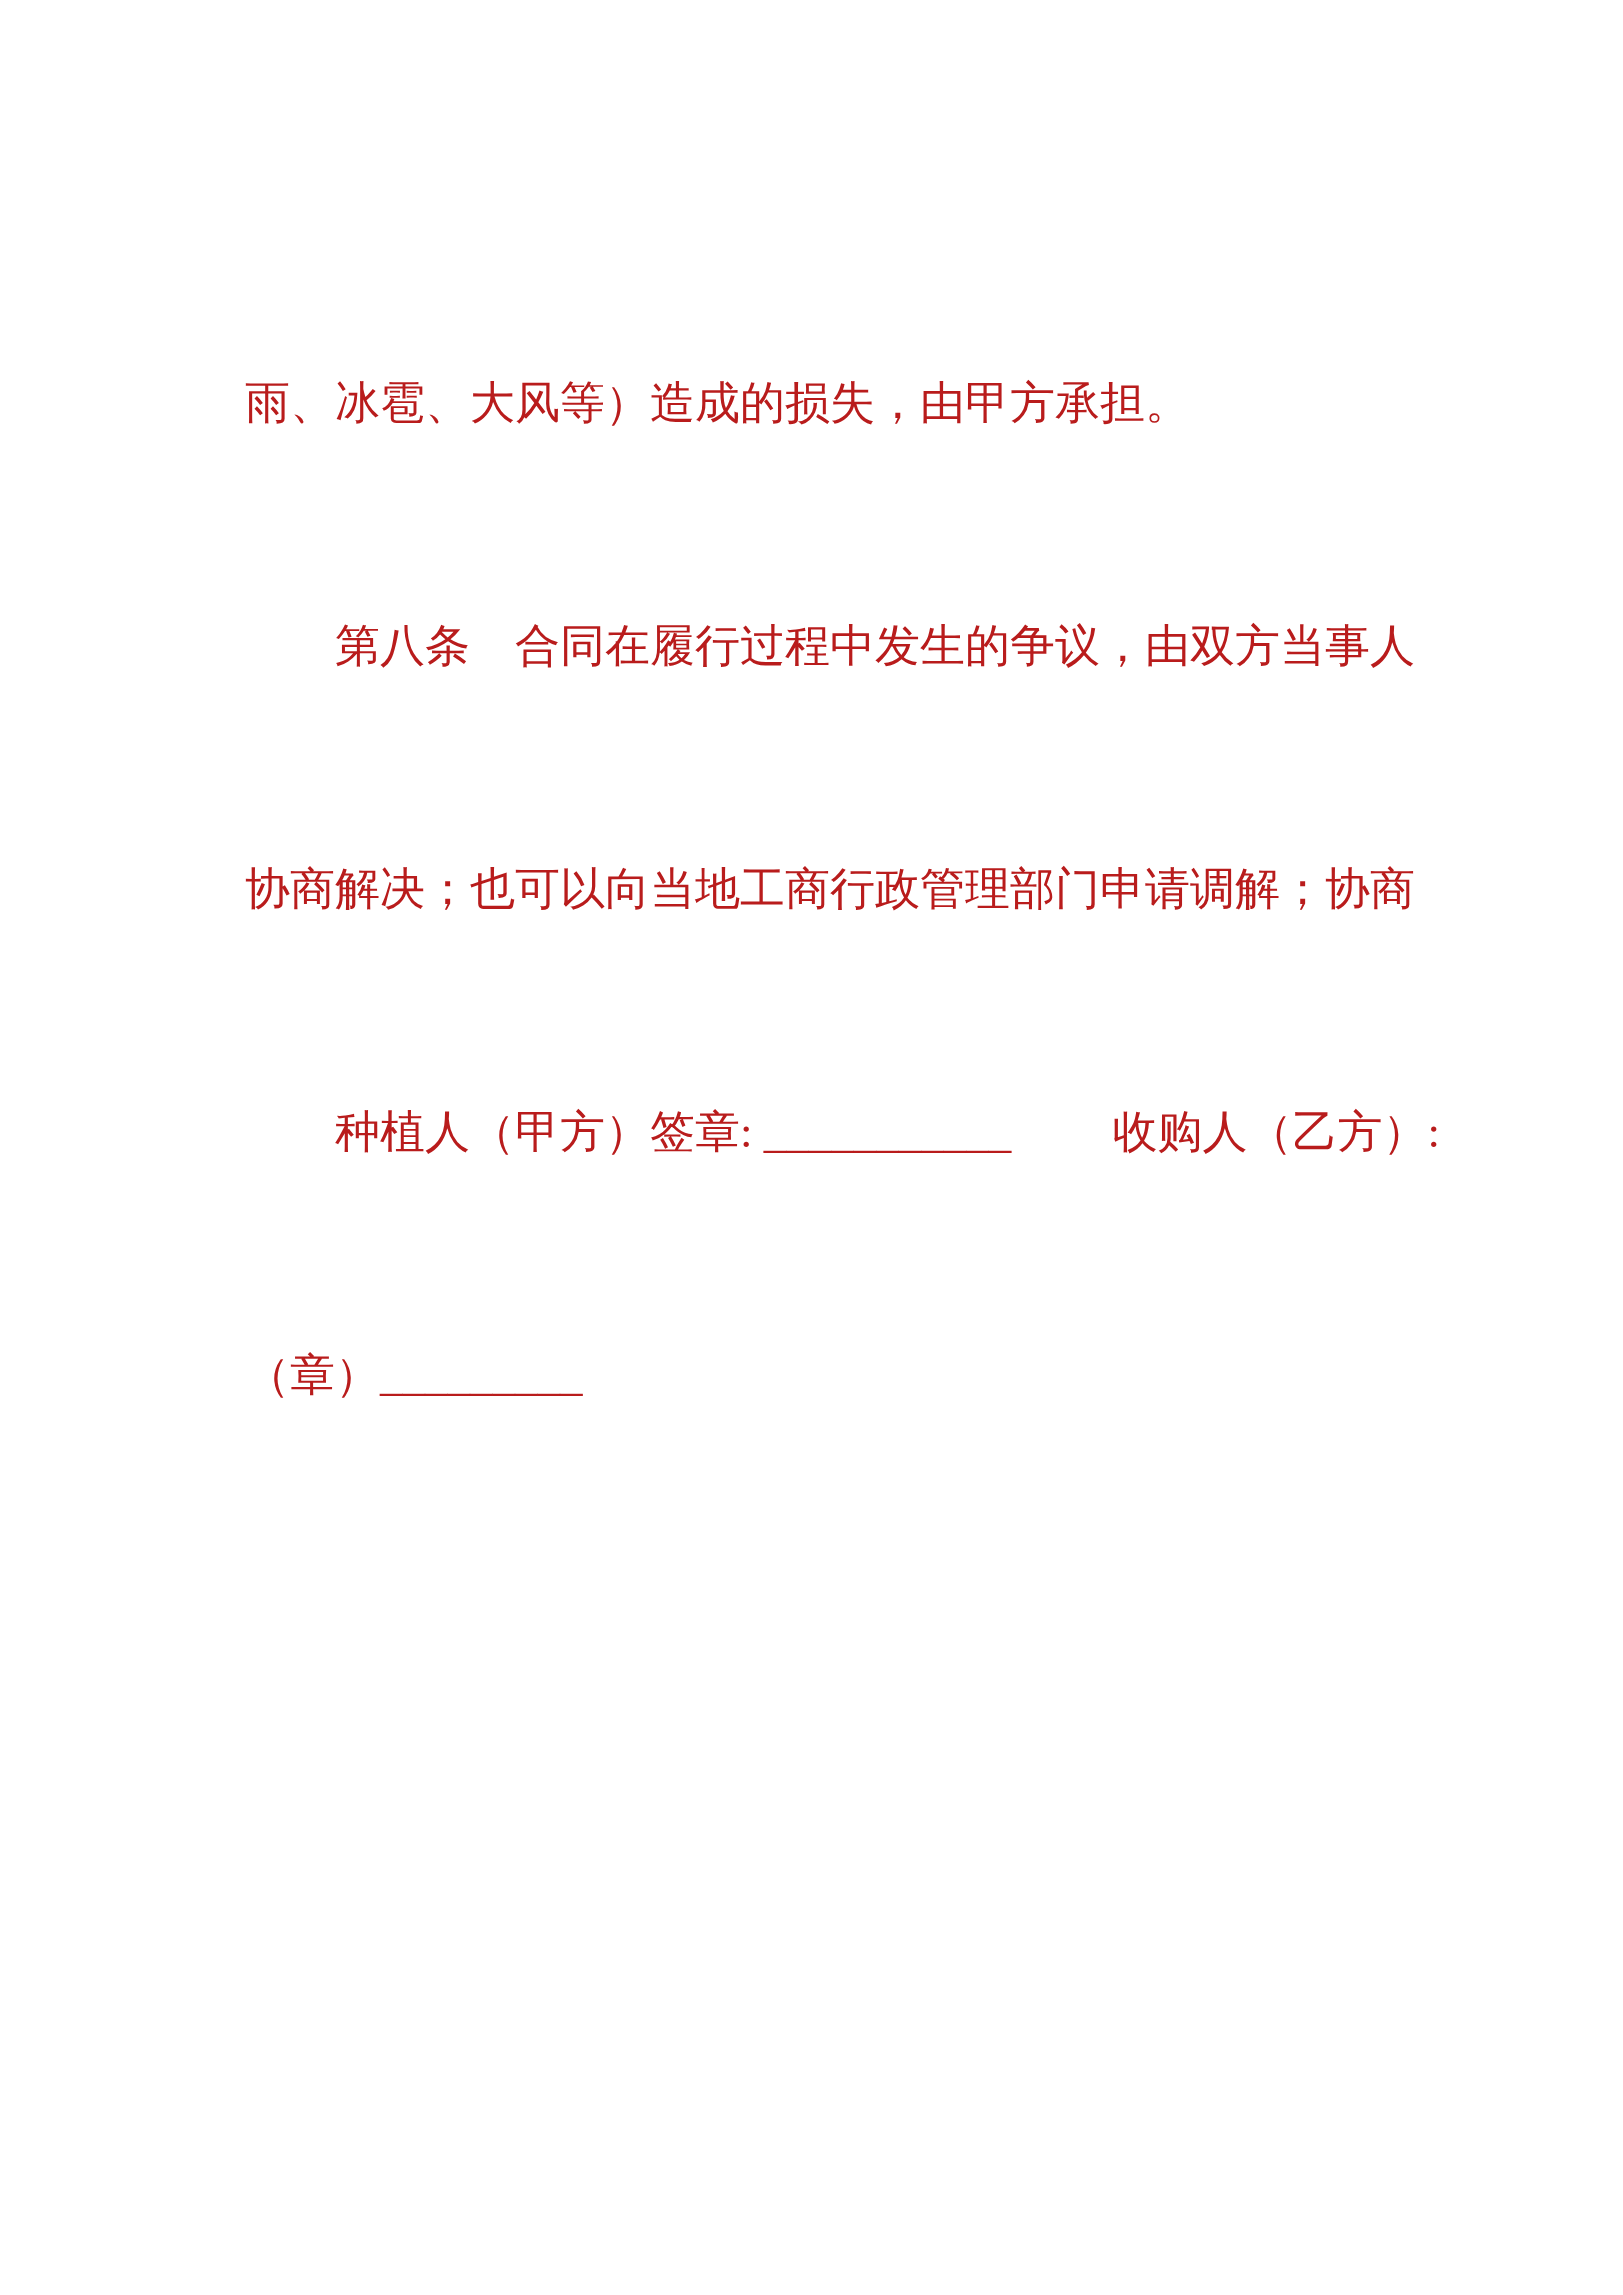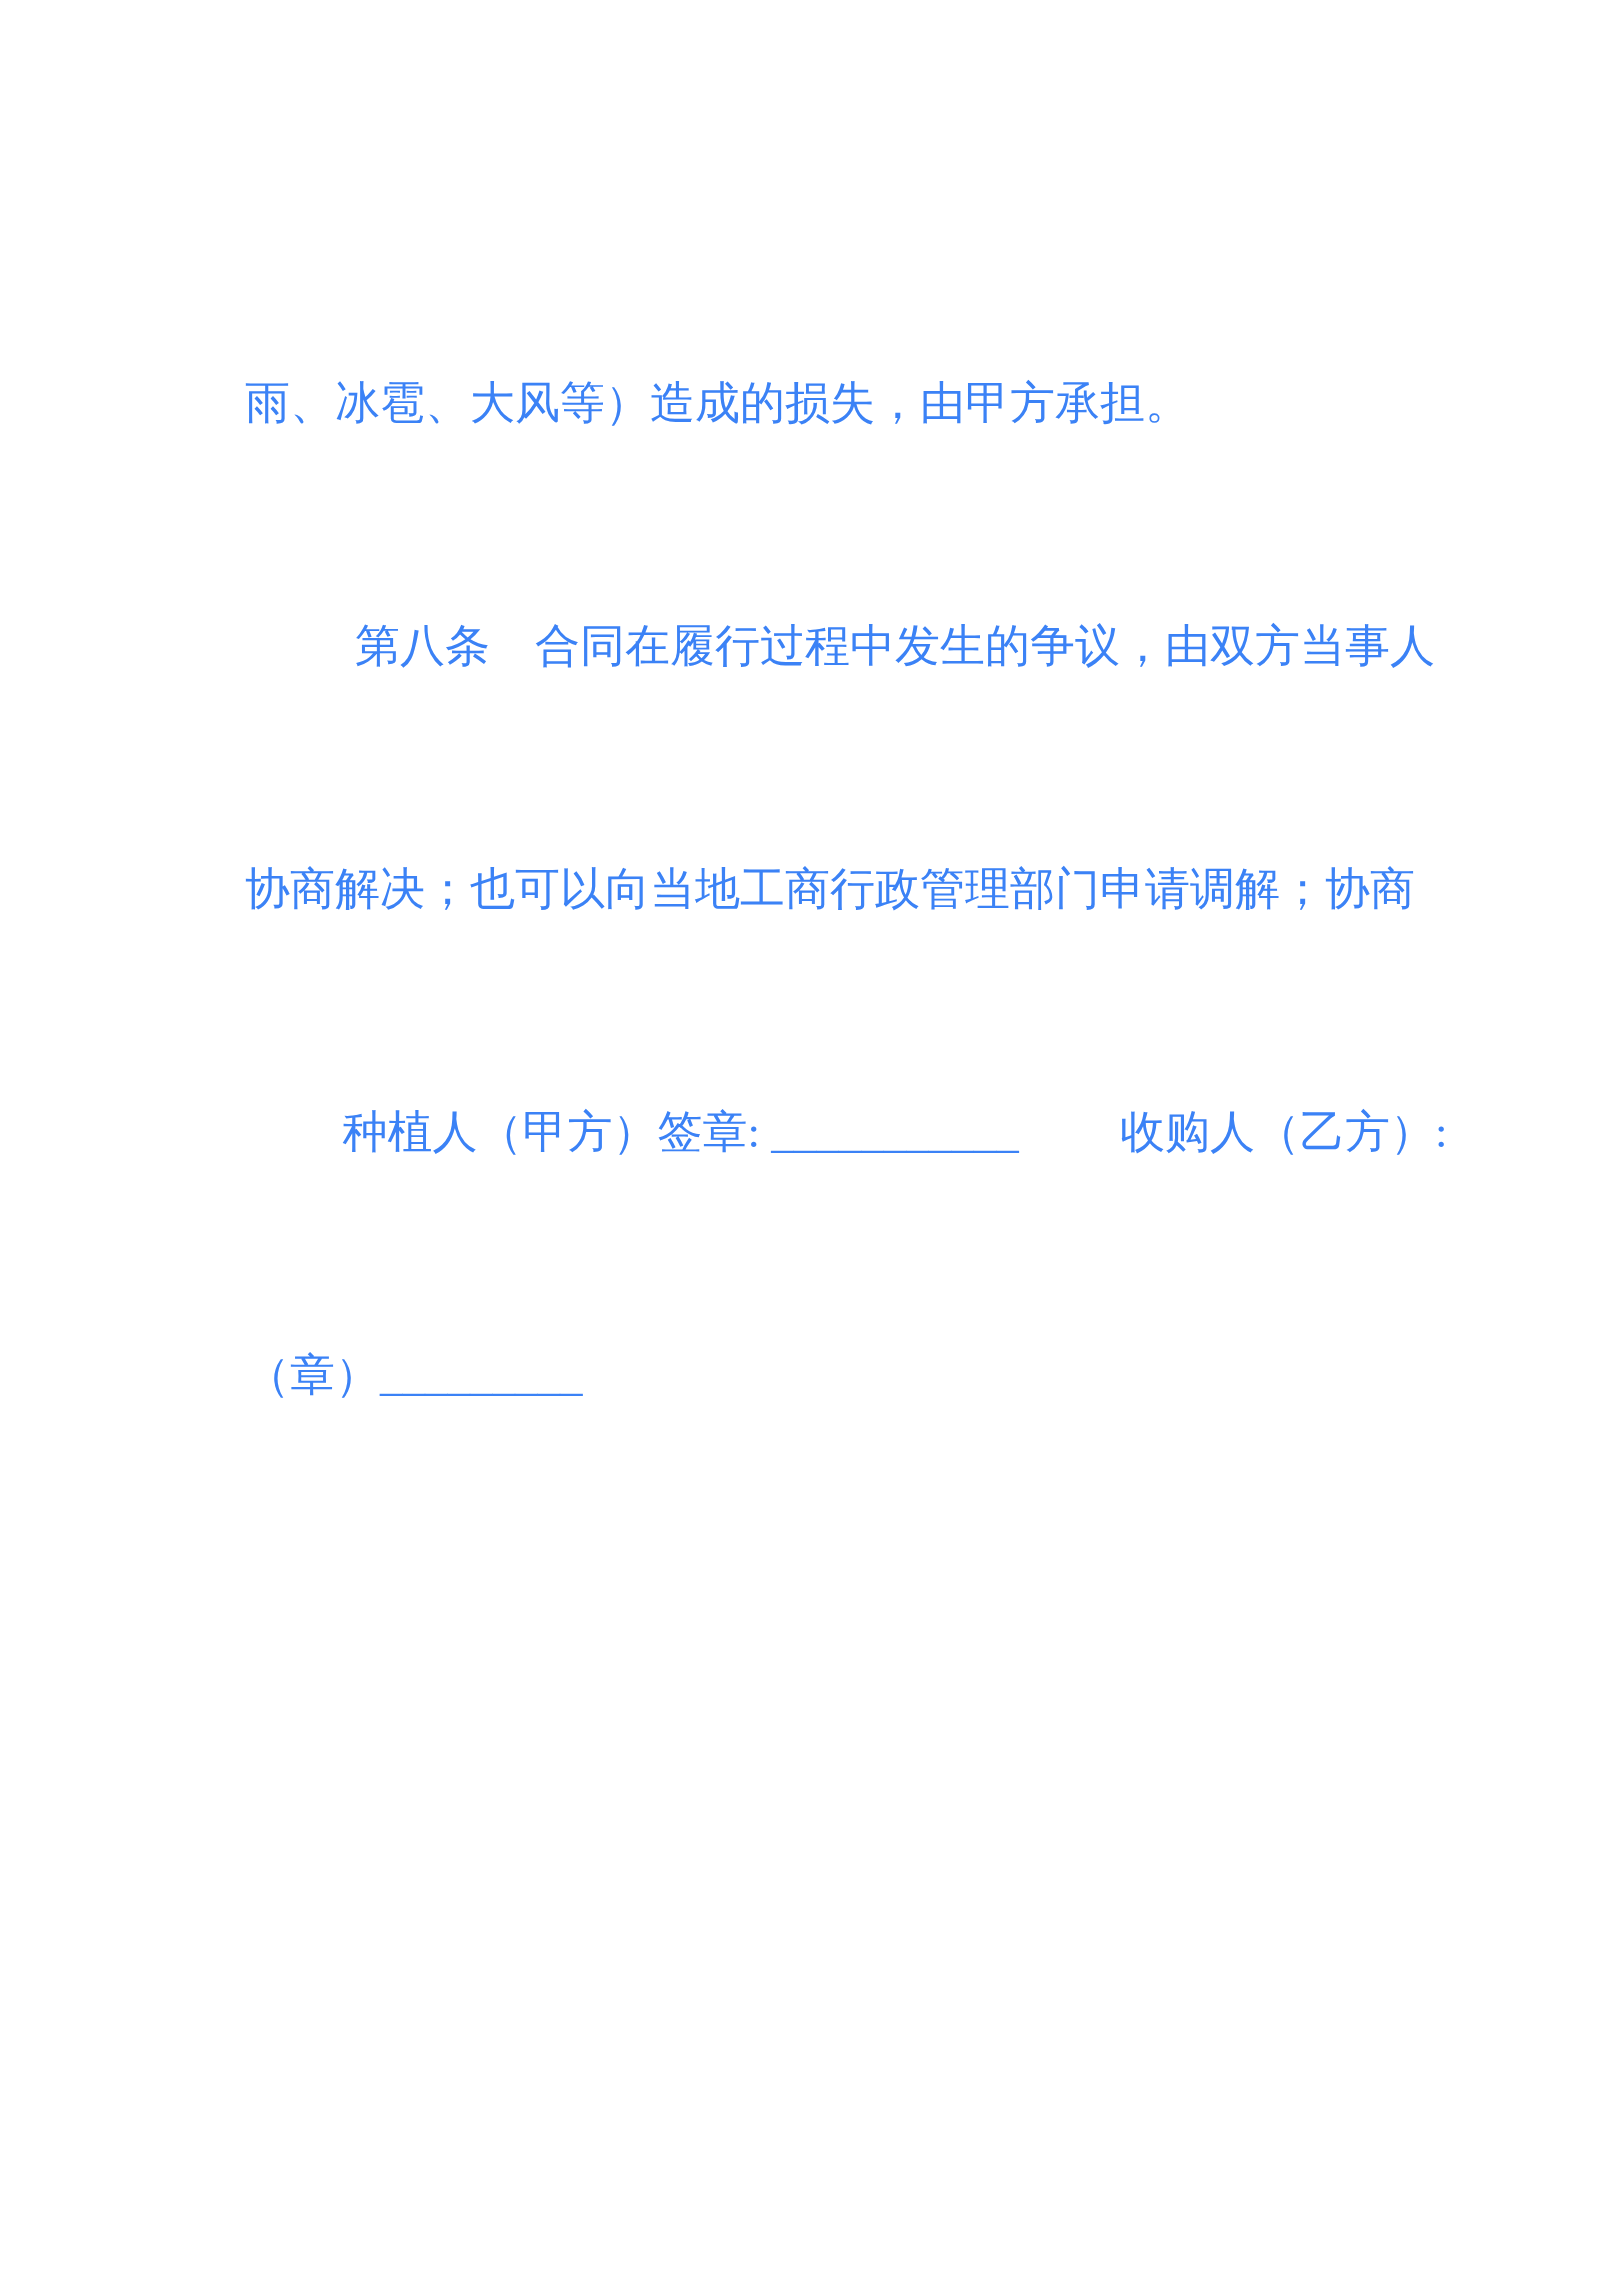--- a/index.html
+++ b/index.html
@@ -13,34 +13,33 @@
     position: relative;
   }
   .page {
     position: absolute;
     left: 0; top: 0;
     width: 1623px;
     height: 2295px;
     box-sizing: border-box;
     padding: 201px 168px 0 245px;
     background: #ffffff;
-    color: #3b82f6;
+    color: #b91c1c;
     font-family: "Liberation Serif", "DejaVu Serif", serif;
     font-size: 45px;
     line-height: 81px;
     white-space: pre;
     overflow: hidden;
   }
   .ln {
     height: 81px;
     white-space: pre;
   }
   .ln.ind {
     padding-left: 90px; 
-    text-align: center;
   }
 </style>
 </head>
 <body>
 
 <div class="page">
   <div class="ln flush">雨、冰雹、大风等）造成的损失，由甲方承担。</div>
   <div class="ln ind">第八条　合同在履行过程中发生的争议，由双方当事人</div>
   <div class="ln flush">协商解决；也可以向当地工商行政管理部门申请调解；协商</div>
   <div class="ln ind">种植人（甲方）签章: ___________　　 收购人（乙方）:</div>

